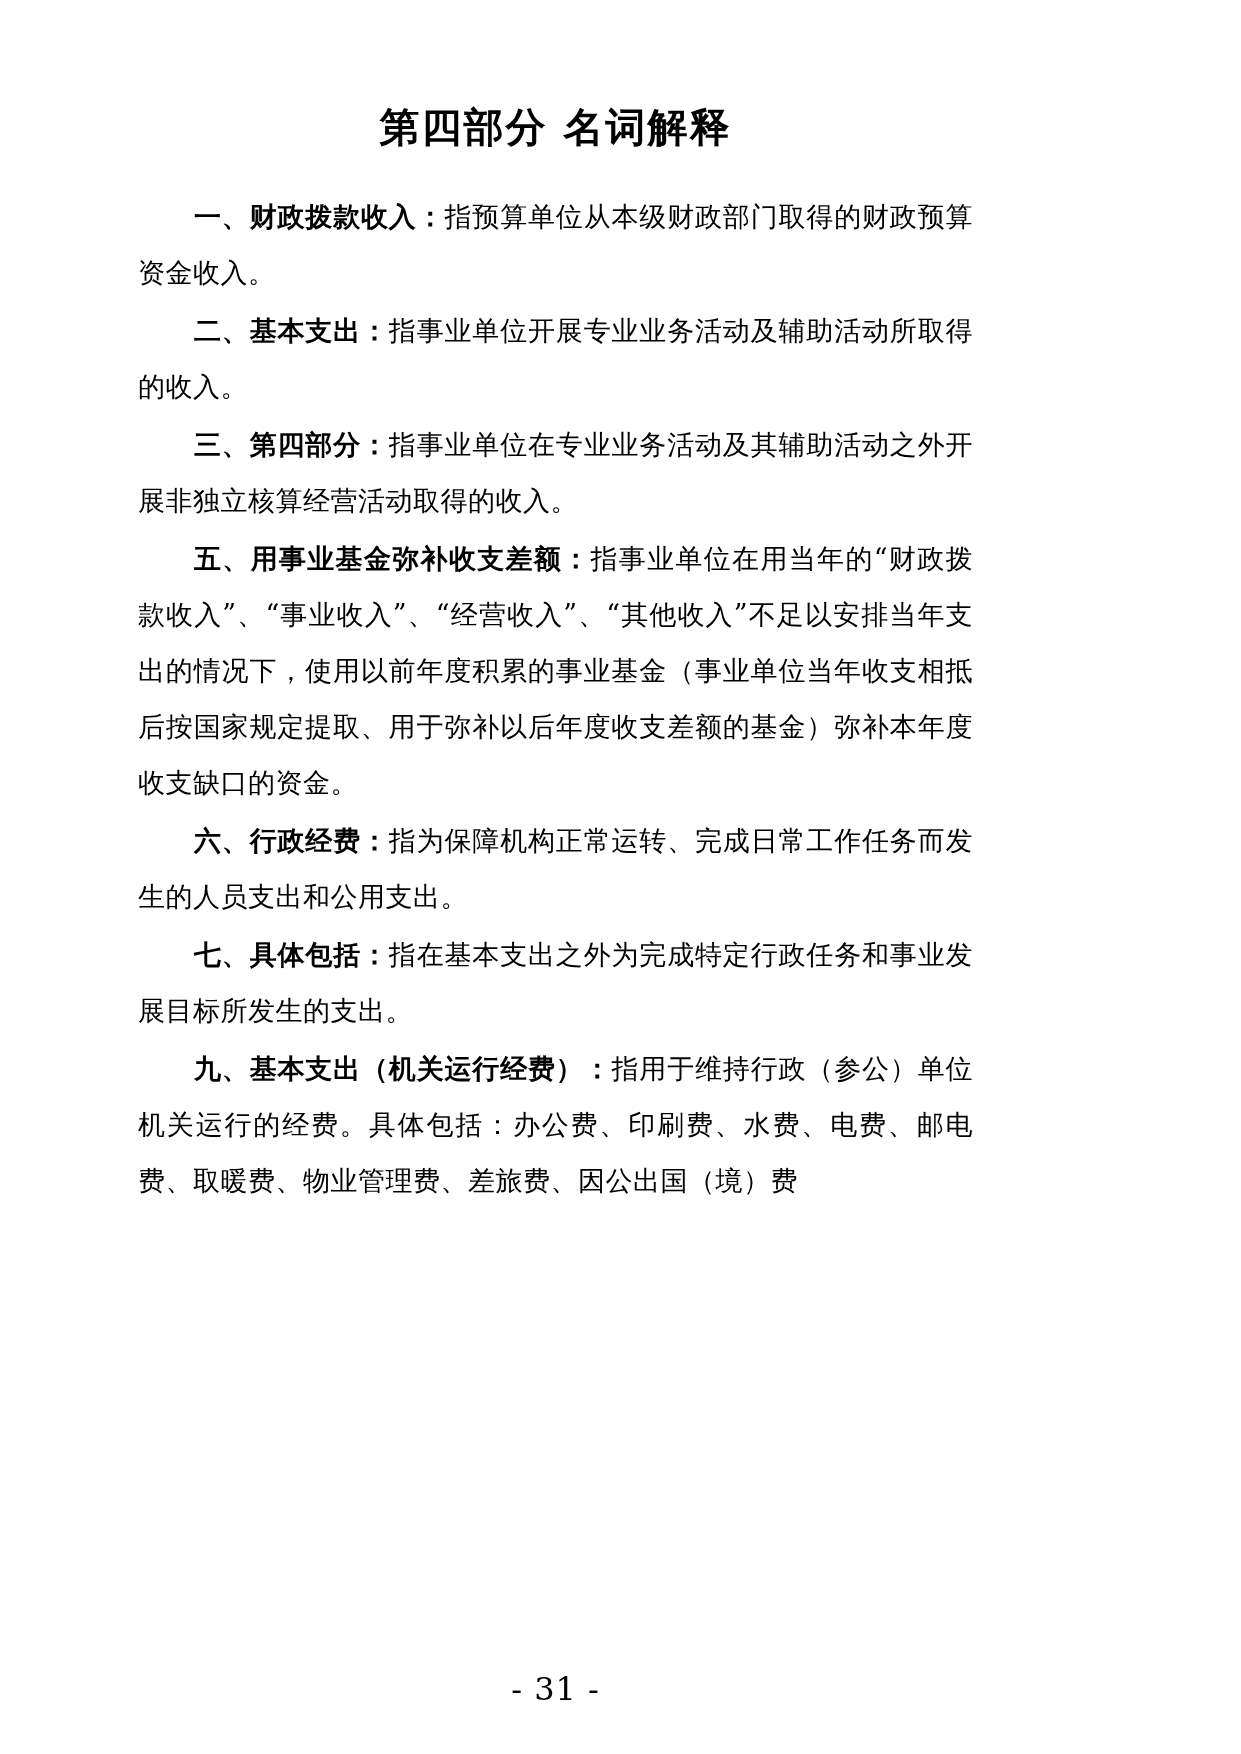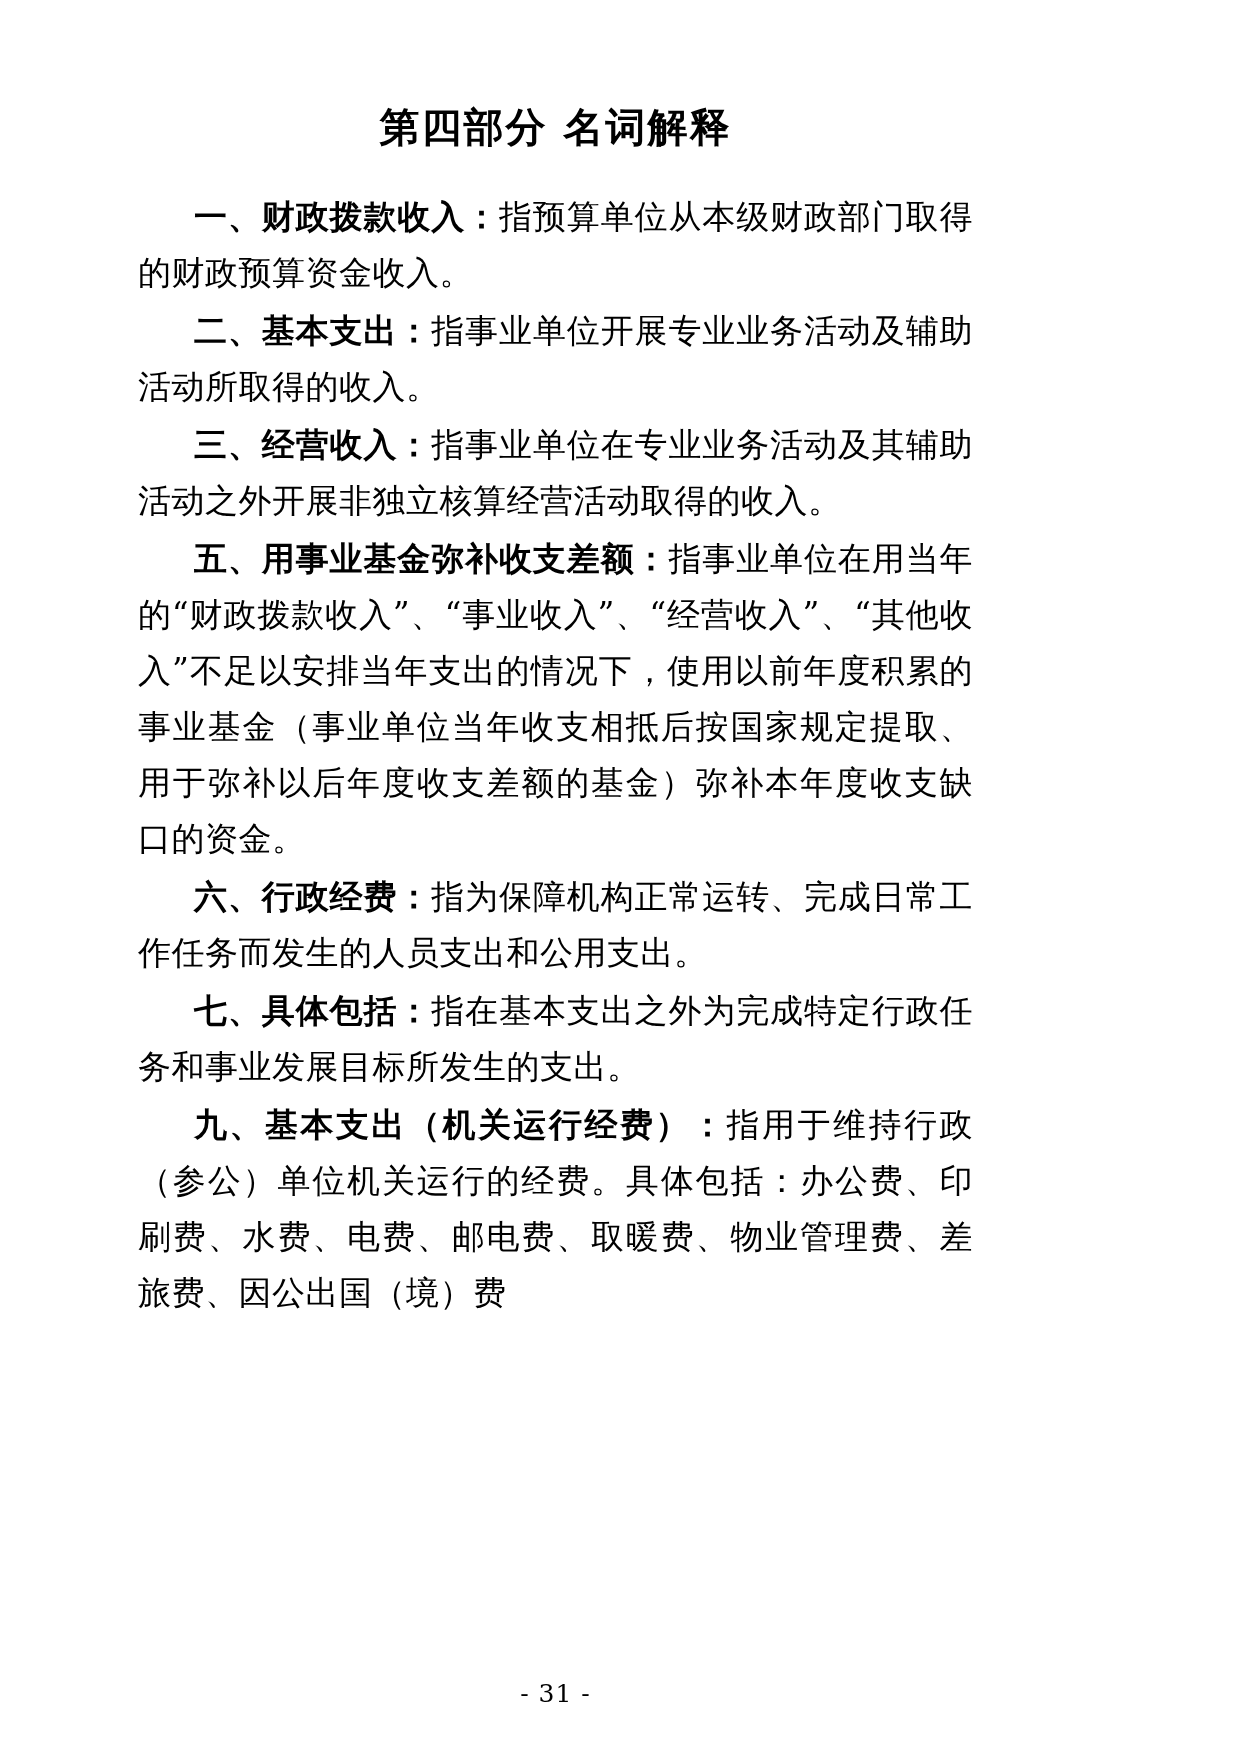--- a/index.html
+++ b/index.html
@@ -24,55 +24,55 @@
   }
   .doc-title {
     text-align: center;
     font-size: 40px;
     font-weight: bold;
     letter-spacing: 2px;
     margin: 8px 0 34px 0;
     font-family: "DejaVu Serif", "Liberation Serif", serif;
   }
   .para {
-    font-size: 33px;
+    font-size: 27px;
     line-height: 56px;
     text-align: justify;
     text-justify: inter-ideograph;
     text-indent: 56px;
     margin: 0 0 2px 0;
     letter-spacing: 0.5px;
   }
   .para .lead {
     font-weight: bold;
   }
   .page-number {
     position: absolute;
     bottom: 46px;
     left: 0;
     width: 100%;
     text-align: center;
-    font-size: 25px;
+    font-size: 32px;
     letter-spacing: 1px;
   }
 </style>
 </head>
 <body>
 
 <div class="page">
 
   <div class="doc-title">第四部分  名词解释</div>
 
   <div class="body-content">
 
     <p class="para"><span class="lead">一、财政拨款收入：</span><span>指预算单位从本级财政部门取得的财政预算资金收入。</span></p>
 
     <p class="para"><span class="lead">二、基本支出：</span><span>指事业单位开展专业业务活动及辅助活动所取得的收入。</span></p>
 
-    <p class="para"><span class="lead">三、经营收入：</span><span>指事业单位在专业业务活动及其辅助活动之外开展非独立核算经营活动取得的收入。</span></p>
+    <p class="para"><span class="lead">三、第四部分：</span><span>指事业单位在专业业务活动及其辅助活动之外开展非独立核算经营活动取得的收入。</span></p>
 
 
     <p class="para"><span class="lead">五、用事业基金弥补收支差额：</span><span>指事业单位在用当年的“财政拨款收入”、“事业收入”、“经营收入”、“其他收入”不足以安排当年支出的情况下，使用以前年度积累的事业基金（事业单位当年收支相抵后按国家规定提取、用于弥补以后年度收支差额的基金）弥补本年度收支缺口的资金。</span></p>
 
     <p class="para"><span class="lead">六、行政经费：</span><span>指为保障机构正常运转、完成日常工作任务而发生的人员支出和公用支出。</span></p>
 
     <p class="para"><span class="lead">七、具体包括：</span><span>指在基本支出之外为完成特定行政任务和事业发展目标所发生的支出。</span></p>
 
 
     <p class="para"><span class="lead">九、基本支出（机关运行经费）：</span><span>指用于维持行政（参公）单位机关运行的经费。具体包括：办公费、印刷费、水费、电费、邮电费、取暖费、物业管理费、差旅费、因公出国（境）费</span></p>

